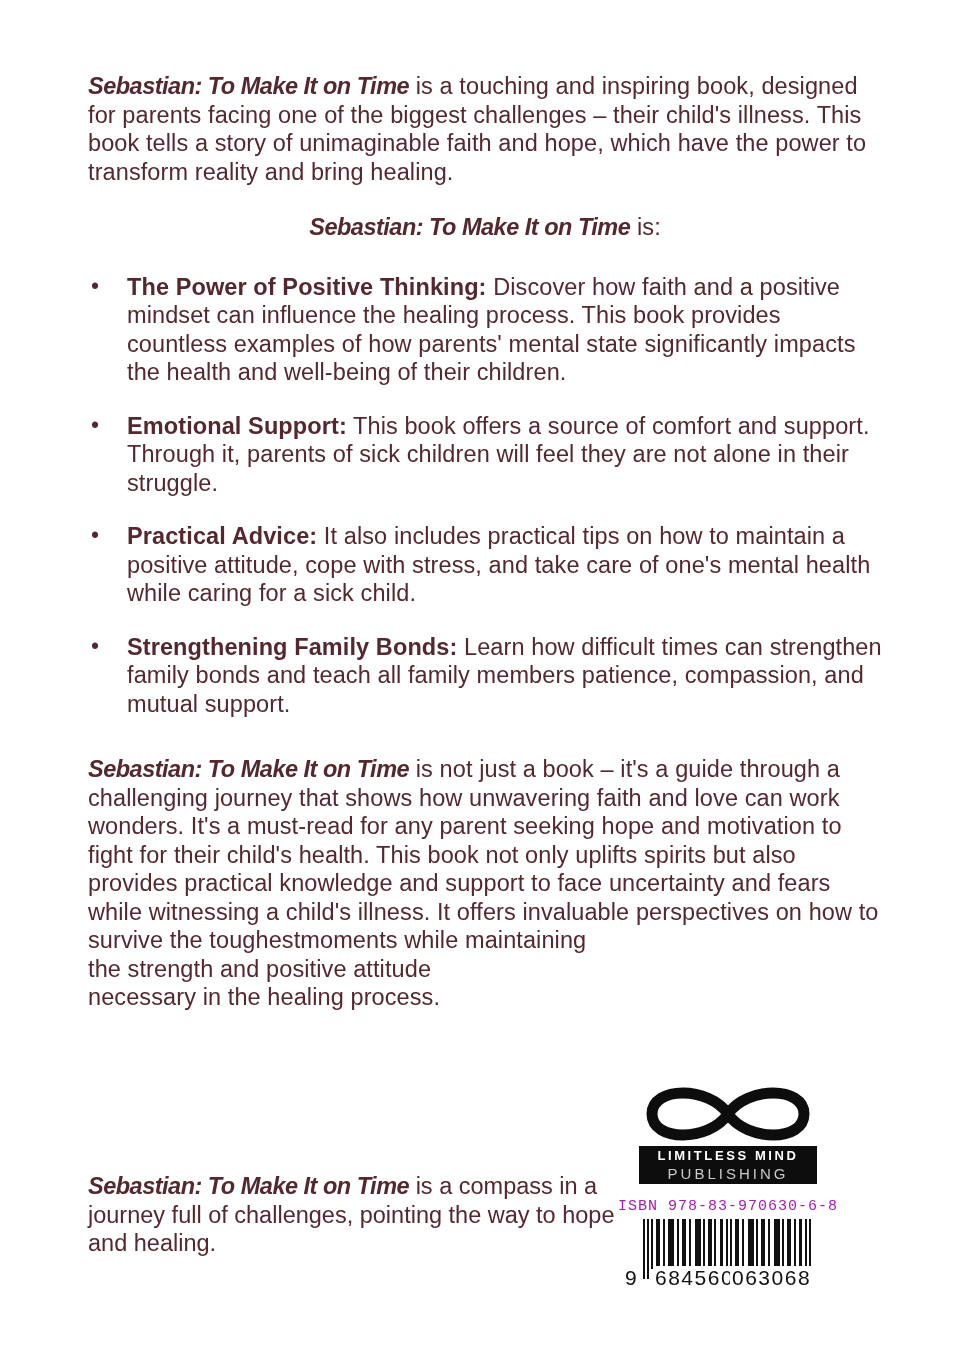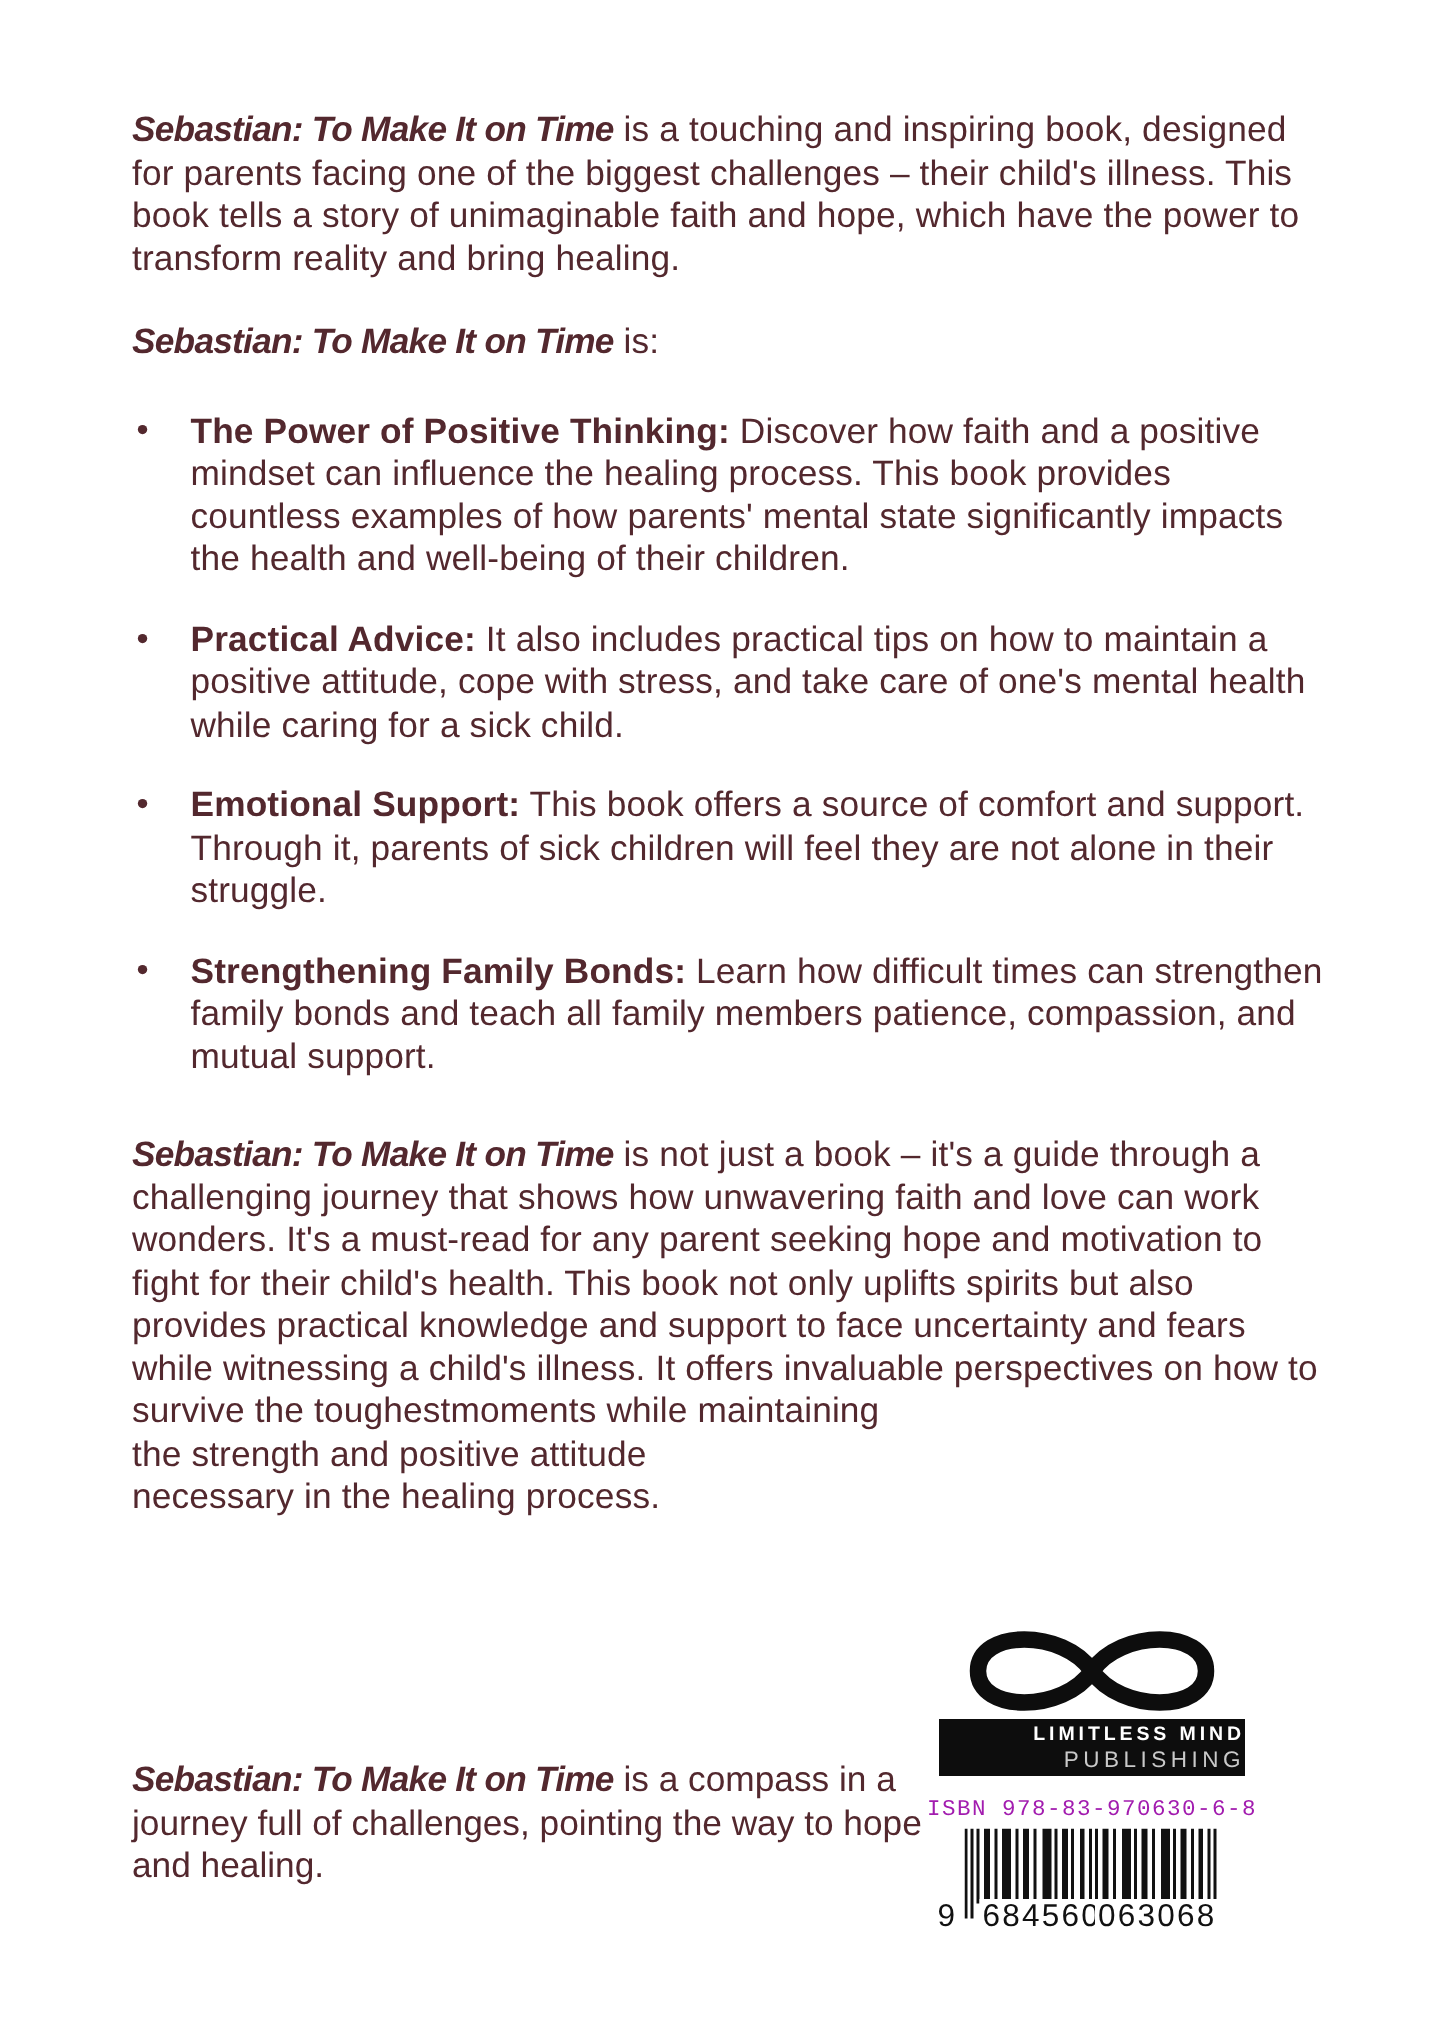--- a/index.html
+++ b/index.html
@@ -32,22 +32,22 @@
     position:absolute; left:88px; top:1172px; width:532px;
     font-size:23.5px; line-height:28.5px;
   }
   
   .pubblock {
     position:absolute; left:626px; top:1076px; width:204px;
     display:flex; flex-direction:column; align-items:center;
   }
   .infinity { display:block; }
   .band {
-    width:204px; height:38px; background:#0d0d0d;
-    display:flex; flex-direction:column; align-items:flex-end; justify-content:center;
+    width:178px; height:38px; background:#0d0d0d;
+    display:flex; flex-direction:column; align-items:center; justify-content:center;
     margin-top:-6px;
   }
   .band .pubname {
     color:#ffffff; font-size:13px; letter-spacing:2.6px; font-weight:bold; white-space:nowrap;
   }
   .band .pubsub {
     color:#c9c9c9; font-size:15px; letter-spacing:3px; margin-top:2px; white-space:nowrap;
   }
   .isbn-label {
     margin-top:14px;
@@ -67,26 +67,26 @@
 </style>
 </head>
 <body>
 
 <div class="page">
 
   <div class="main">
 
     <p class="intro" style="margin:0;"><span class="booktitle">Sebastian: To Make It on Time</span><span> is a touching and inspiring book, designed for parents facing one of the biggest challenges – their child's illness. This book tells a story of unimaginable faith and hope, which have the power to transform reality and bring healing.</span></p>
 
-    <p class="heading" style="margin-bottom:16px;"><span class="booktitle">Sebastian: To Make It on Time</span><span> is:</span></p>
+    <p class="heading" style="margin-bottom:16px;text-align:center;"><span class="booktitle">Sebastian: To Make It on Time</span><span> is:</span></p>
 
     <div class="bullets">
       <div class="bullet"><b>The Power of Positive Thinking:</b><span> Discover how faith and a positive mindset can influence the healing process. This book provides countless examples of how parents' mental state significantly impacts the health and well-being of their children.</span></div>
+      <div class="bullet"><b>Emotional Support:</b><span> This book offers a source of comfort and support. Through it, parents of sick children will feel they are not alone in their struggle.</span></div>
       <div class="bullet"><b>Practical Advice:</b><span> It also includes practical tips on how to maintain a positive attitude, cope with stress, and take care of one's mental health while caring for a sick child.</span></div>
-      <div class="bullet"><b>Emotional Support:</b><span> This book offers a source of comfort and support. Through it, parents of sick children will feel they are not alone in their struggle.</span></div>
       <div class="bullet"><b>Strengthening Family Bonds:</b><span> Learn how difficult times can strengthen family bonds and teach all family members patience, compassion, and mutual support.</span></div>
     </div>
 
     <p class="closing" style="margin-bottom:0;"><span class="booktitle">Sebastian: To Make It on Time</span><span> is not just a book – it's a guide through a challenging journey that shows how unwavering faith and love can work wonders. It's a must-read for any parent seeking hope and motivation to fight for their child's health. This book not only uplifts spirits but also provides practical knowledge and support to face uncertainty and fears while witnessing a child's illness. It offers invaluable perspectives on how to survive the toughestmoments while maintaining
 the strength and positive attitude
 necessary in the healing process.</span></p>
 
   </div>
 
   <p class="tagline" style="margin:0;"><span class="booktitle">Sebastian: To Make It on Time</span><span> is a compass in a journey full of challenges, pointing the way to hope and healing.</span></p>

